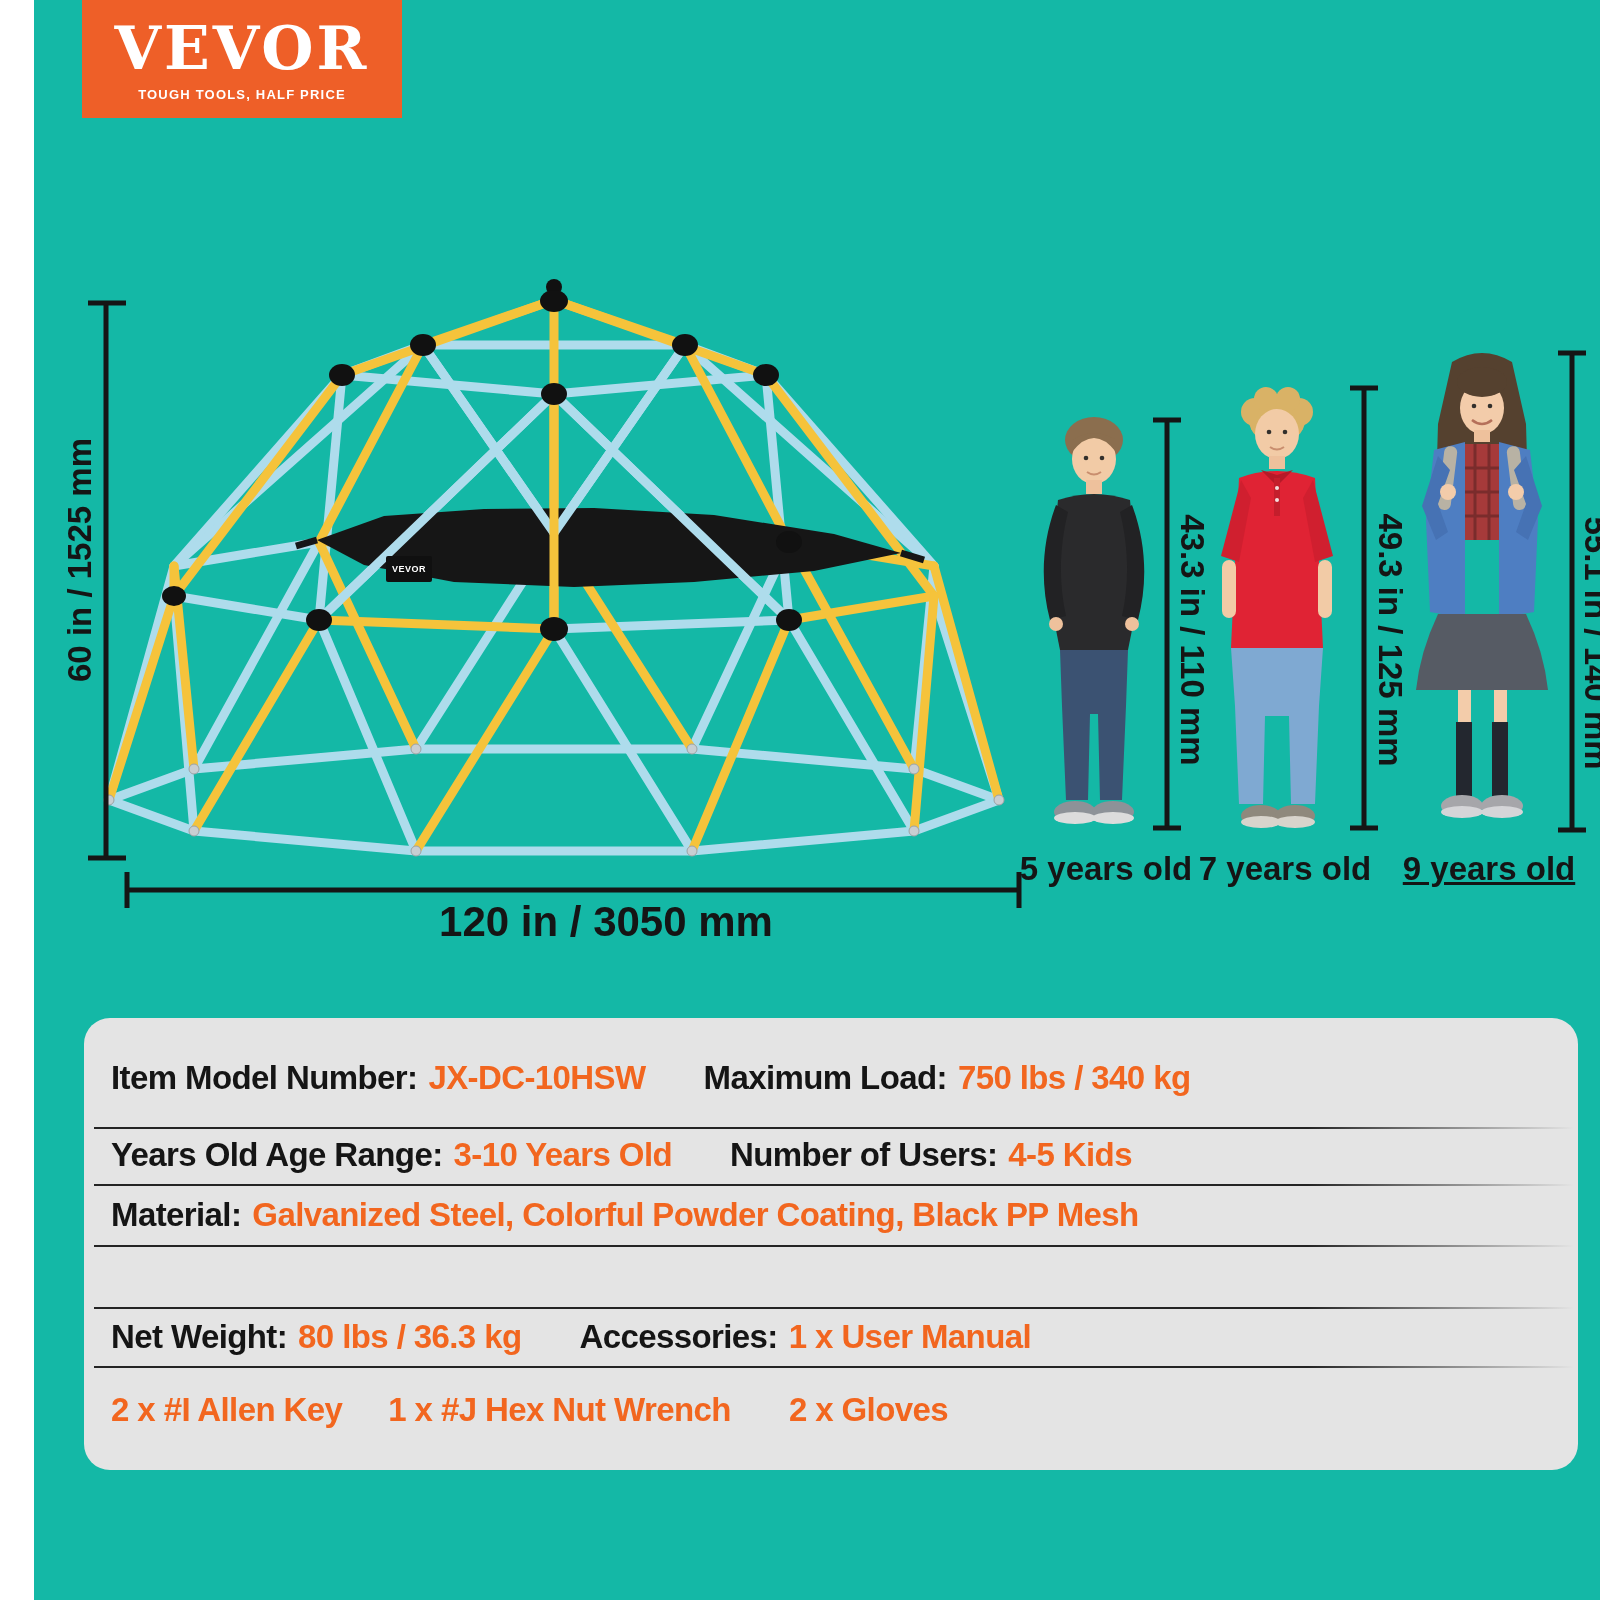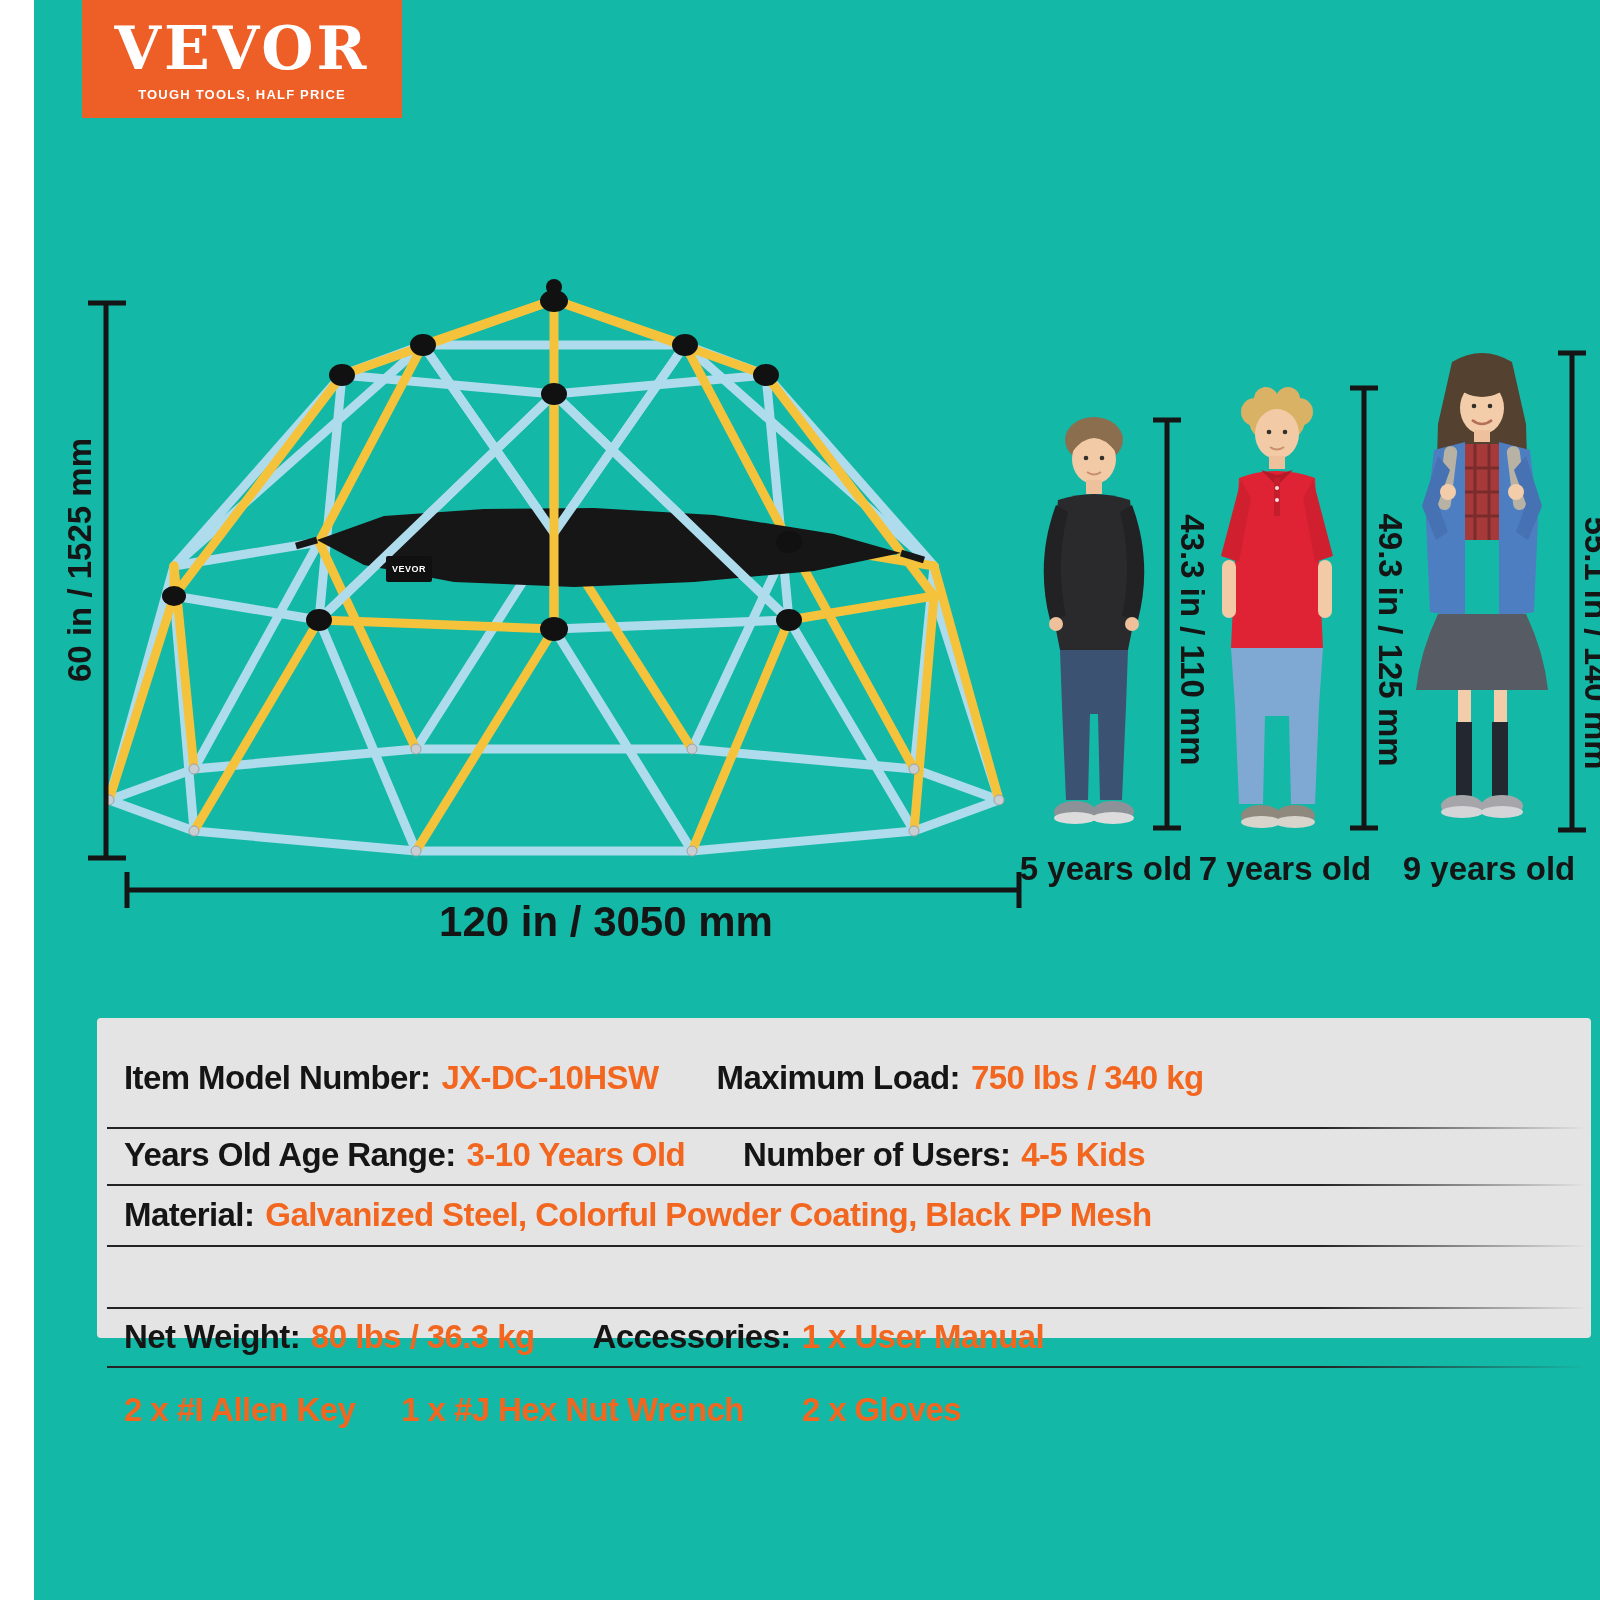--- a/index.html
+++ b/index.html
@@ -34,22 +34,22 @@
   
   .lab{position:absolute;color:var(--text-black);font-weight:bold;white-space:nowrap;
        transform:translate(-50%,-50%);font-size:33px;}
   .rot-ccw{transform:translate(-50%,-50%) rotate(-90deg);}
   .rot-cw{transform:translate(-50%,-50%) rotate(90deg);}
   .meshtag{position:absolute;left:352px;top:556px;width:46px;height:26px;background:#101010;
        color:#fff;font-size:9px;font-weight:bold;display:flex;align-items:center;justify-content:center;
        letter-spacing:.5px;border-radius:2px;}
 
   
-  .panel{position:absolute;left:63px;top:1018px;width:1494px;height:320px;background:var(--panel-gray);
-         border-radius:4px;}
+  .panel{position:absolute;left:50px;top:1018px;width:1494px;height:452px;background:var(--panel-gray);
+         border-radius:26px;}
   .divider{position:absolute;left:10px;width:1480px;height:2px;
          background:linear-gradient(to right,#242424 82%,rgba(36,36,36,0));}
   .srow{position:absolute;left:27px;right:8px;font-size:33px;font-weight:bold;letter-spacing:-0.6px;
         color:var(--text-black);white-space:nowrap;line-height:36px;}
   .srow .val{color:var(--accent-orange);margin-left:11px;}
   .srow .lbl:empty,.srow .val:empty{display:none;}
   .srow .g{margin-left:58px;}
   .srow .g3{margin-left:46px;}
 </style>
 </head>
@@ -284,21 +284,21 @@
 
   <div class="lab rot-ccw" style="left:46px;top:560px;">60 in / 1525 mm</div>
   <div class="lab" style="left:572px;top:922px;font-size:42px;">120 in / 3050 mm</div>
 
   <div class="lab rot-cw" style="left:1158px;top:640px;">43.3 in / 110 mm</div>
   <div class="lab rot-cw" style="left:1356px;top:640px;">49.3 in / 125 mm</div>
   <div class="lab rot-cw" style="left:1562px;top:643px;">55.1 in / 140 mm</div>
 
   <div class="lab" style="left:1072px;top:869px;">5 years old</div>
   <div class="lab" style="left:1251px;top:869px;text-align:center;">7 years old</div>
-  <div class="lab" style="left:1455px;top:869px;">9 years old</div>
+  <div class="lab" style="left:1455px;top:869px;text-decoration:underline;">9 years old</div>
 
   <div class="panel">
     <div class="divider" style="top:109px;"></div>
     <div class="divider" style="top:166px;"></div>
     <div class="divider" style="top:227px;"></div>
     <div class="divider" style="top:289px;"></div>
     <div class="divider" style="top:348px;"></div>
 
     <div class="srow" style="top:42px;">
       <span class="lbl">Item Model Number:</span><span class="val">JX-DC-10HSW</span><span class="lbl g">Maximum Load:</span><span class="val">750 lbs / 340 kg</span>

